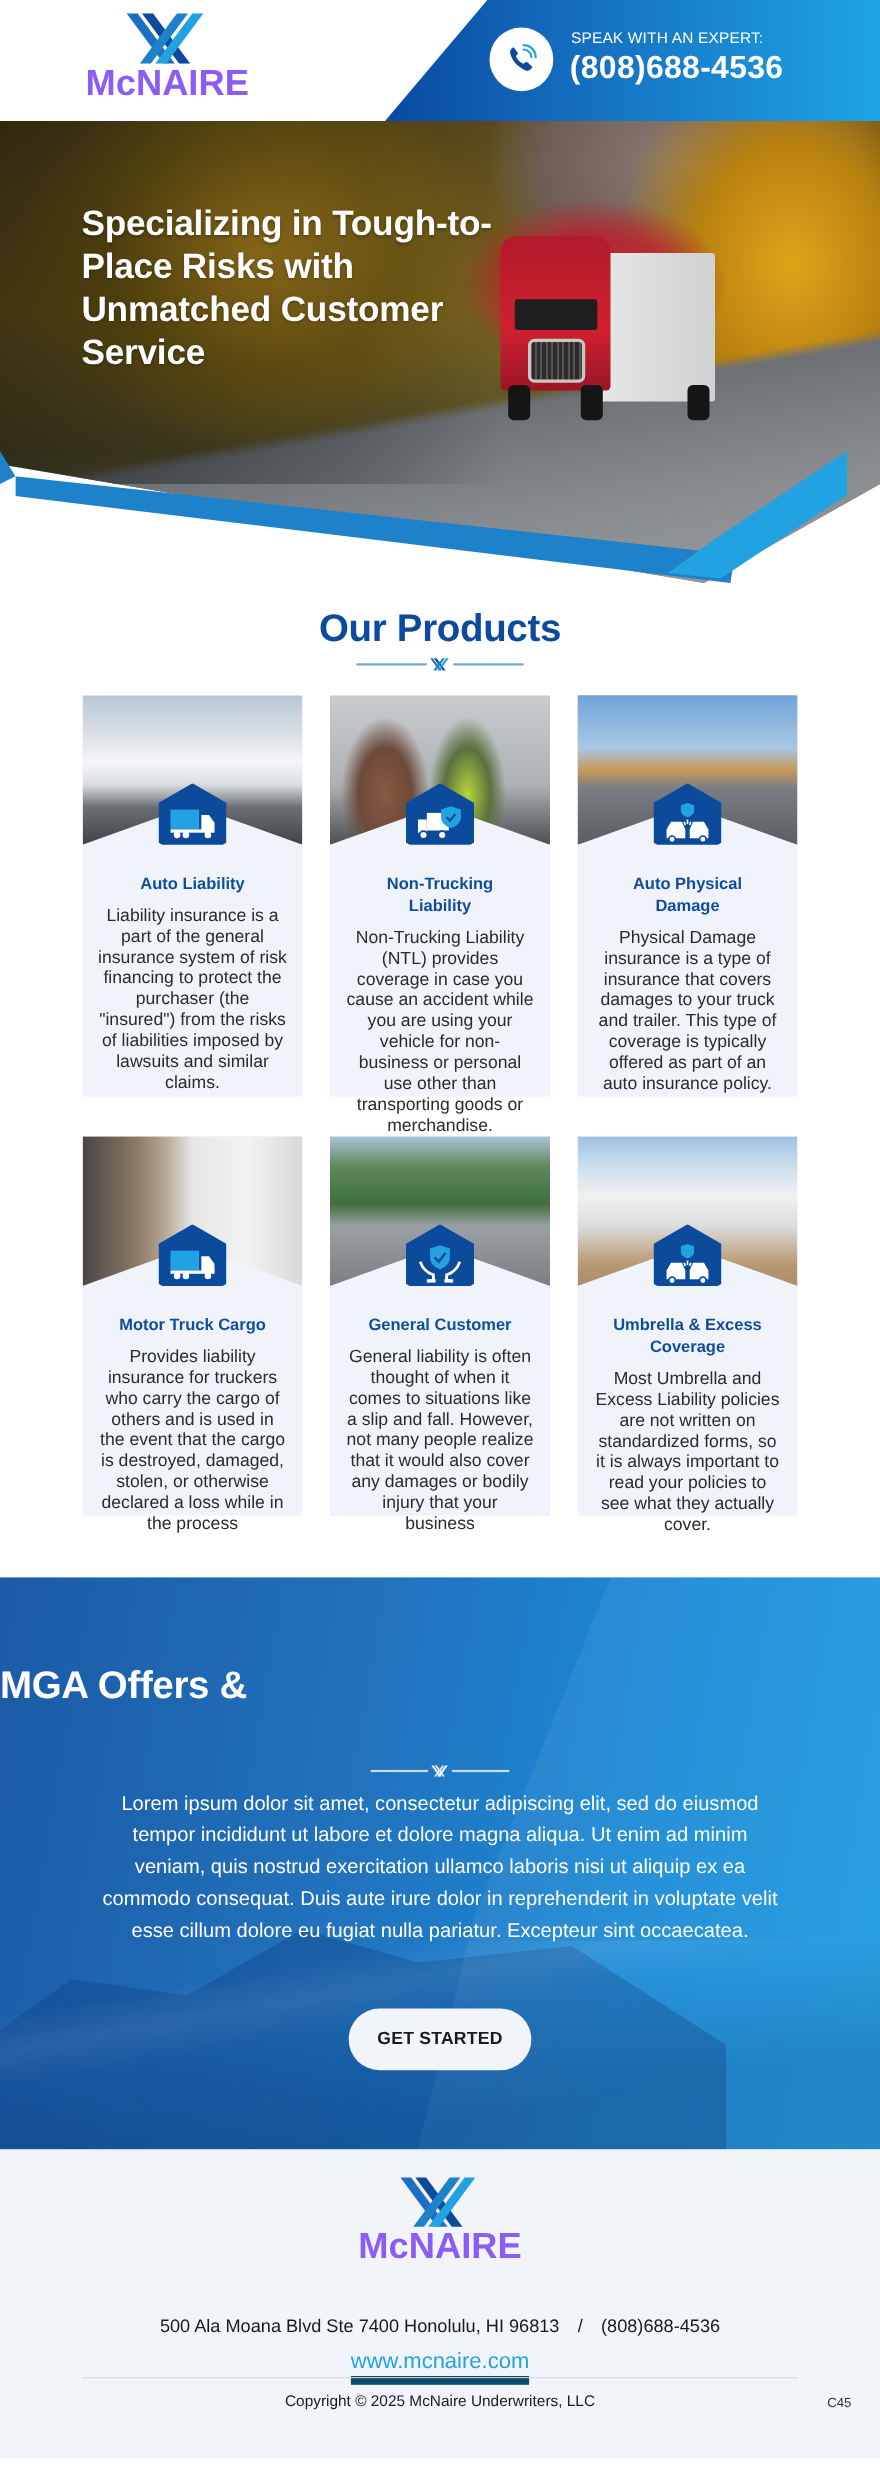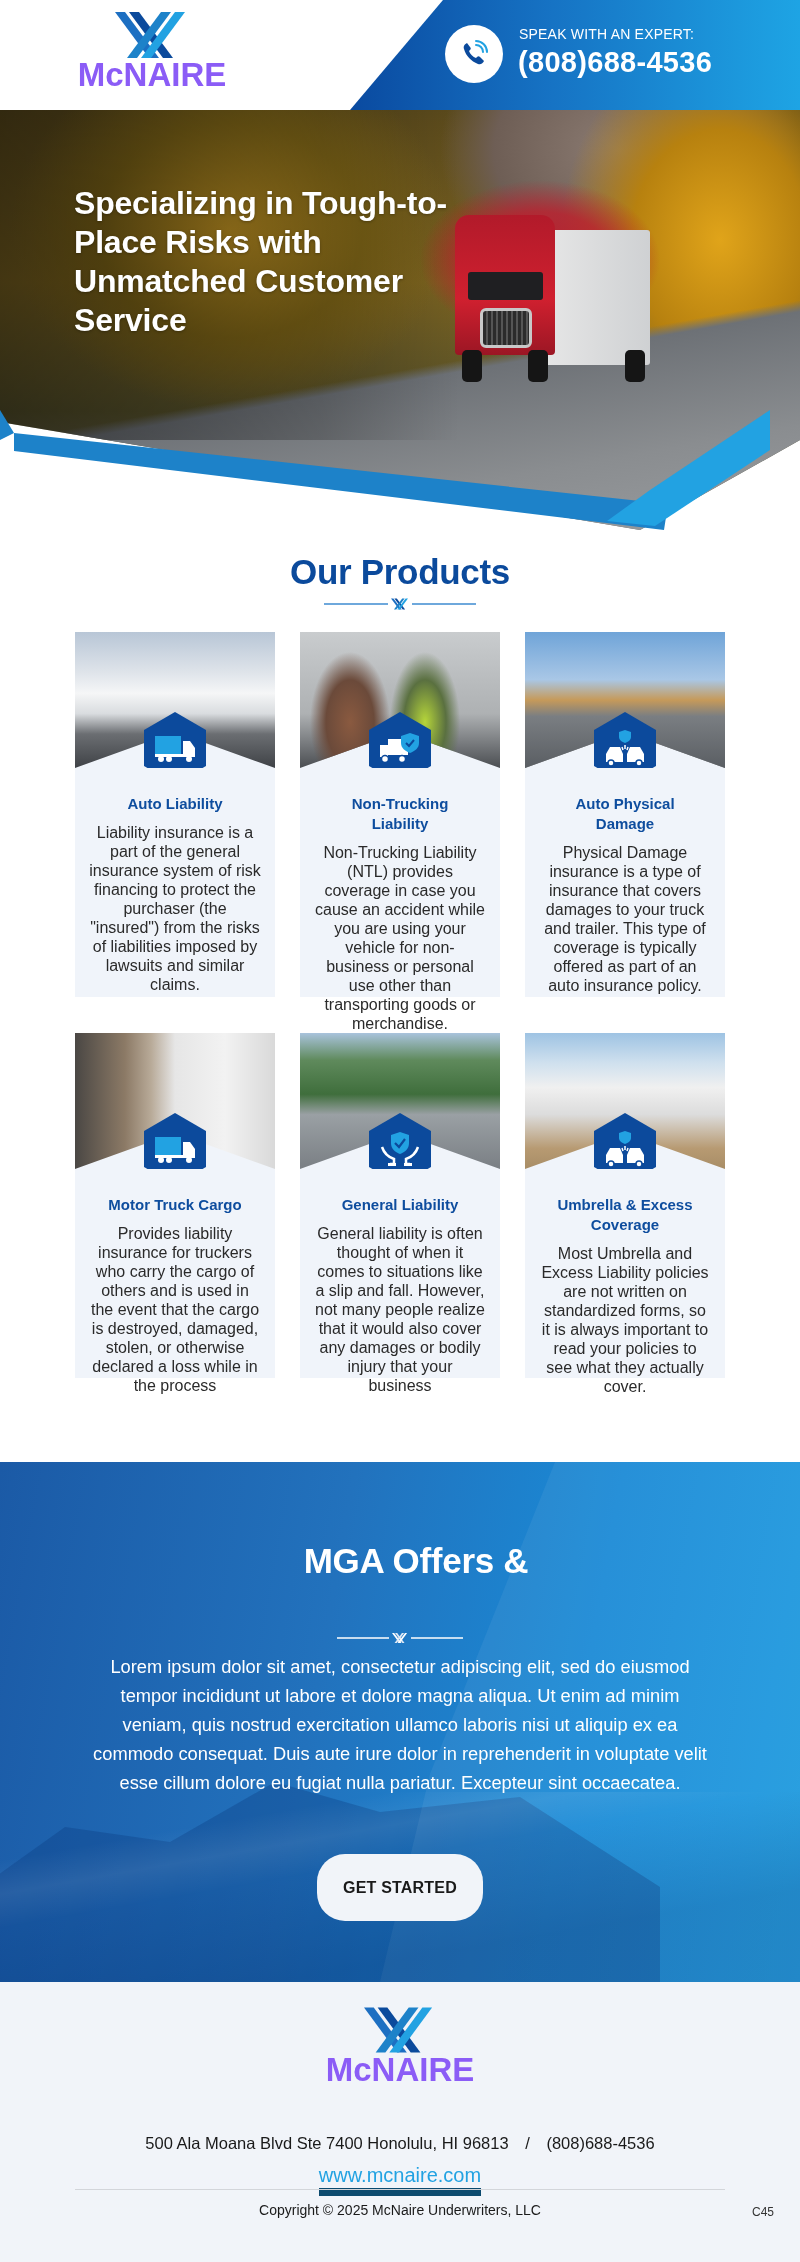--- a/index.html
+++ b/index.html
@@ -39,21 +39,21 @@
   .truck .wheel { position: absolute; top: 140px; width: 20px; height: 32px; background: #151515; border-radius: 5px; }
   .hero-title { position: absolute; left: 74px; top: 74px; width: 400px; color: #ffffff; font-family: "Liberation Sans", sans-serif; font-weight: 700; font-size: 32px; line-height: 39px; letter-spacing: -0.2px; text-shadow: 0 1px 3px rgba(0,0,0,0.3); }
   .stripe-dark { position: absolute; left: 0; top: 0; width: 800px; height: 430px; background: #1d82c9;
     clip-path: polygon(14px 323px, 668px 394px, 664px 420px, 14px 341px); }
   .stripe-dark2 { position: absolute; left: 0; top: 0; width: 800px; height: 430px; background: #1d82c9;
     clip-path: polygon(14px 323px, 0 330px, 0 300px); }
   .stripe-light { position: absolute; left: 0; top: 0; width: 800px; height: 430px; background: #22a2e2;
     clip-path: polygon(770px 300px, 770px 340px, 655px 416px, 607px 411px, 650px 380px); }
 
   
-  .products { position: relative; padding-top: 12px; padding-bottom: 84px; }
+  .products { position: relative; padding-top: 12px; padding-bottom: 56px; }
   .section-title { text-align: center; font-family: "Liberation Sans", sans-serif; font-weight: 700; font-size: 35px; color: #0b4a9c; letter-spacing: -0.3px; }
   .divider { display: flex; align-items: center; justify-content: center; margin-top: 6px; }
   .divider .line { width: 64px; height: 1.5px; background: #6ea8dc; }
   .divider .line.light { background: rgba(255,255,255,0.75); width: 52px; }
   .divider svg { margin: 0 3px; }
   .grid { display: grid; grid-template-columns: repeat(3, 200px); column-gap: 25px; row-gap: 25px; padding: 0 75px; margin-top: 22px; }
   .card { background: #f0f4fa; position: relative; }
   .card-img { position: relative; height: 136px; overflow: hidden; }
   .card-img .photo { position: absolute; inset: 0; clip-path: polygon(0 0, 200px 0, 200px 136px, 100px 100px, 0 136px); }
   .hex { position: absolute; left: 69px; top: 80px; width: 62px; height: 72px; background: #0c4a9c;
@@ -62,24 +62,24 @@
   .card-title { font-family: "Liberation Sans", sans-serif; font-weight: 700; font-size: 15px; line-height: 20px; color: #0e4d9e; padding: 0 18px; }
   .card-desc { margin-top: 9px; font-family: "Liberation Sans", sans-serif; font-size: 16px; line-height: 19px; color: #2a2a2a; padding: 0 2px; text-align: center; }
   .row1 .card { height: 365px; }
   .row2 .card { height: 345px; }
 
   
   .mga { position: relative; height: 520px; background: linear-gradient(100deg, #1b5aa6 0%, #2272bd 40%, #1a8ad6 70%, #1d9be0 100%); overflow: hidden; }
   .mga .mtn1 { position: absolute; left: -40px; top: 260px; width: 700px; height: 300px; background: rgba(12,60,130,0.35); clip-path: polygon(0 60%, 15% 35%, 30% 40%, 45% 20%, 60% 30%, 80% 25%, 100% 55%, 100% 100%, 0 100%); }
   .mga .mtn2 { position: absolute; left: 380px; top: 0; width: 500px; height: 520px; background: rgba(255,255,255,0.06); clip-path: polygon(35% 0, 100% 0, 100% 100%, 0 100%, 10% 60%); }
   .mga .road { position: absolute; left: 0; top: 330px; width: 800px; height: 200px; background: linear-gradient(170deg, rgba(255,255,255,0.0) 20%, rgba(255,255,255,0.08) 30%, rgba(255,255,255,0.0) 40%, rgba(0,40,100,0.2) 70%); }
-  .mga-title { position: absolute; left: 0; top: 78px; width: 800px; text-align: center; color: #ffffff; font-family: "Liberation Sans", sans-serif; font-weight: 700; font-size: 35px; line-height: 41px; letter-spacing: -0.3px; padding-left: 32px; }
+  .mga-title { position: absolute; left: 0; top: 78px; width: 800px; color: #ffffff; font-family: "Liberation Sans", sans-serif; font-weight: 700; font-size: 35px; line-height: 41px; letter-spacing: -0.3px; }
   .mga-divider { position: absolute; left: 0; top: 164px; width: 800px; }
   .mga-text { position: absolute; left: 90px; top: 190px; width: 620px; text-align: center; color: #ffffff; font-family: "Liberation Sans", sans-serif; font-size: 18.3px; line-height: 29px; }
-  .cta { position: absolute; left: 317px; top: 392px; width: 166px; height: 67px; border-radius: 28px; background: #f1f4f9; border: none; color: #1a1a1a; font-family: "Liberation Sans", sans-serif; font-weight: 700; font-size: 16px; letter-spacing: 0.2px; }
+  .cta { position: absolute; left: 317px; top: 392px; width: 166px; height: 56px; border-radius: 28px; background: #f1f4f9; border: none; color: #1a1a1a; font-family: "Liberation Sans", sans-serif; font-weight: 700; font-size: 16px; letter-spacing: 0.2px; }
 
   
   .footer { position: relative; background: #f1f4f9; height: 282px; }
   .footer-logo { position: absolute; left: 322px; top: 25px; width: 156px; display: flex; flex-direction: column; align-items: center; }
   .address { position: absolute; left: 0; top: 152px; width: 800px; text-align: center; font-family: "Liberation Sans", sans-serif; font-size: 16.5px; color: #1a1a1a; }
   .address .sep { margin: 0 12px; }
   .website { position: absolute; left: 0; top: 182px; width: 800px; text-align: center; }
   .website a { font-family: "Liberation Sans", sans-serif; font-size: 20px; color: #22a2e2; text-decoration: none; border-bottom: 8px solid #0c4a6e; padding-bottom: 2px; }
   .footer-rule { position: absolute; left: 75px; top: 207px; width: 650px; height: 1px; background: #d3d6da; margin-top: 0; }
   .copyright { position: absolute; left: 0; top: 220px; width: 800px; text-align: center; font-family: "Liberation Sans", sans-serif; font-size: 14px; color: #1a1a1a; }
@@ -238,21 +238,21 @@
               <path d="M22 3 L31 6 V14 C31 20 27 23 22 25 C17 23 13 20 13 14 V6 Z" fill="#22a2e2"></path>
               <path d="M17 14 L21 18 L27 10" stroke="#0c4a9c" stroke-width="2.2" fill="none"></path>
               <path d="M4 18 C6 24 10 28 16 30 V35 H12" stroke="#ffffff" stroke-width="2.5" fill="none"></path>
               <path d="M40 18 C38 24 34 28 28 30 V35 H32" stroke="#ffffff" stroke-width="2.5" fill="none"></path>
               <rect x="10" y="34" width="8" height="3" fill="#ffffff"></rect>
                 <rect x="26" y="34" width="8" height="3" fill="#ffffff"></rect>
             </svg>
           </div>
         </div>
         <div class="card-body">
-          <div class="card-title">General Liability</div>
+          <div class="card-title">General Customer</div>
           <div class="card-desc">General liability is often thought of when it comes to situations like a slip and fall. However, not many people realize that it would also cover any damages or bodily injury that your business</div>
         </div>
       </div>
 
       <div class="card">
         <div class="card-img">
           <div class="photo" style="background: linear-gradient(180deg,#9ec3e3 0%,#cfe0ee 22%,#f0f0f0 40%,#dcdcdc 60%,#b79a72 85%,#a88d66 100%);"></div>
           <div class="hex">
             <svg width="44" height="40" viewBox="0 0 44 40">
               <path d="M22 2 L28 4 V9 C28 12 25 14 22 15 C19 14 16 12 16 9 V4 Z" fill="#22a2e2"></path>

